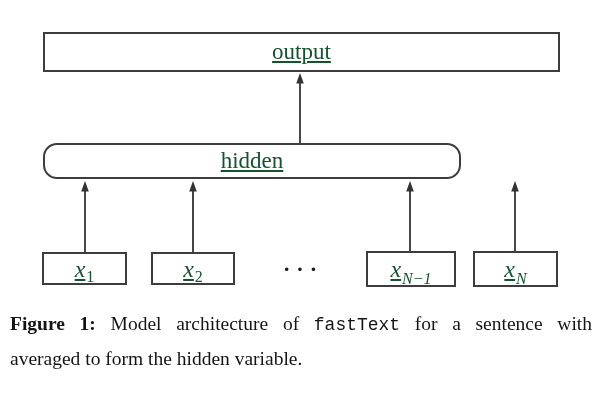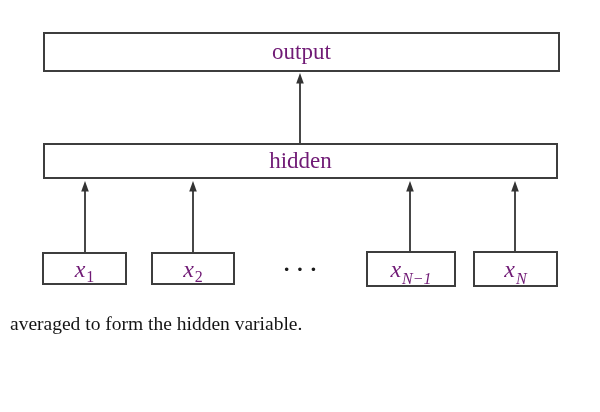--- a/index.html
+++ b/index.html
@@ -19,25 +19,26 @@
     width: 600px; height: 412px;
     pointer-events: none;
   }
   .node-box {
     position: absolute;
     border: 2px solid #3d3d3d;
     background: #ffffff;
     display: flex;
     align-items: center;
     justify-content: center;
-    color: #701a75;
+    color: #14532d;
+    text-decoration: underline;
   }
   .layer-box { font-size: 23px; }
   .box-output { left: 43px; top: 32px;  width: 517px; height: 40px; }
-  .box-hidden { left: 43px; top: 143px; width: 515px; height: 36px; }
+  .box-hidden { left: 43px; top: 143px; width: 418px; height: 36px; border-radius: 14px; }
   .box-x1  { left: 42px;  top: 252px; width: 85px; height: 33px; }
   .box-x2  { left: 151px; top: 252px; width: 84px; height: 33px; }
   .box-xn1 { left: 366px; top: 251px; width: 90px; height: 36px; }
   .box-xn  { left: 473px; top: 251px; width: 85px; height: 36px; }
   .mvar {
     font-style: italic;
     font-size: 24px;
     line-height: 1;
   }
   .msub {
@@ -149,16 +150,17 @@
     <span class="mvar">x</span>
       <span class="msub it">N−1</span>
   </div>
 
   <div class="node-box box-xn">
     <span class="mvar">x</span>
       <span class="msub it">N</span>
   </div>
 
   <div class="caption">
+    <div class="cap-line"><span class="cap-bold">Figure 1:</span><span> Model architecture of </span><span class="cap-code">fastText</span><span> for a sentence with</span></div>
     <div class="cap-line last">averaged to form the hidden variable.</div>
   </div>
 
 </div>
 
 </body></html>

